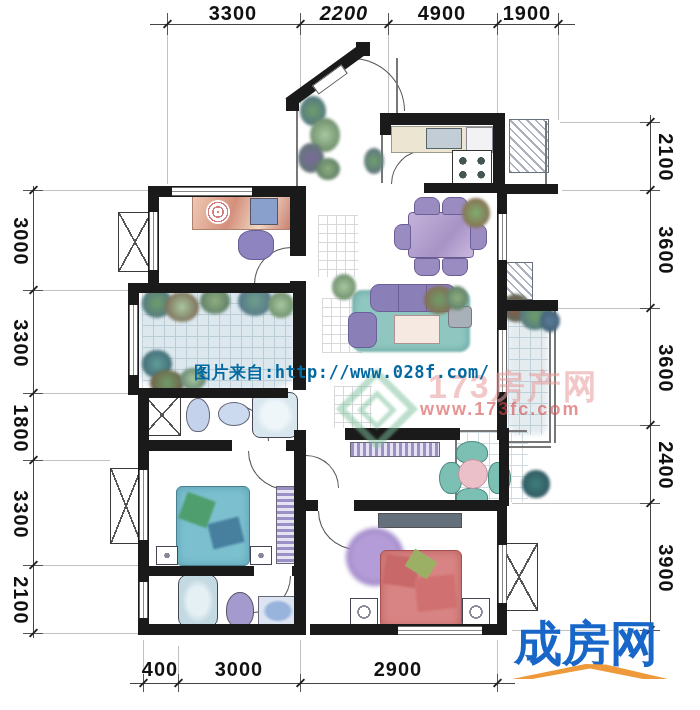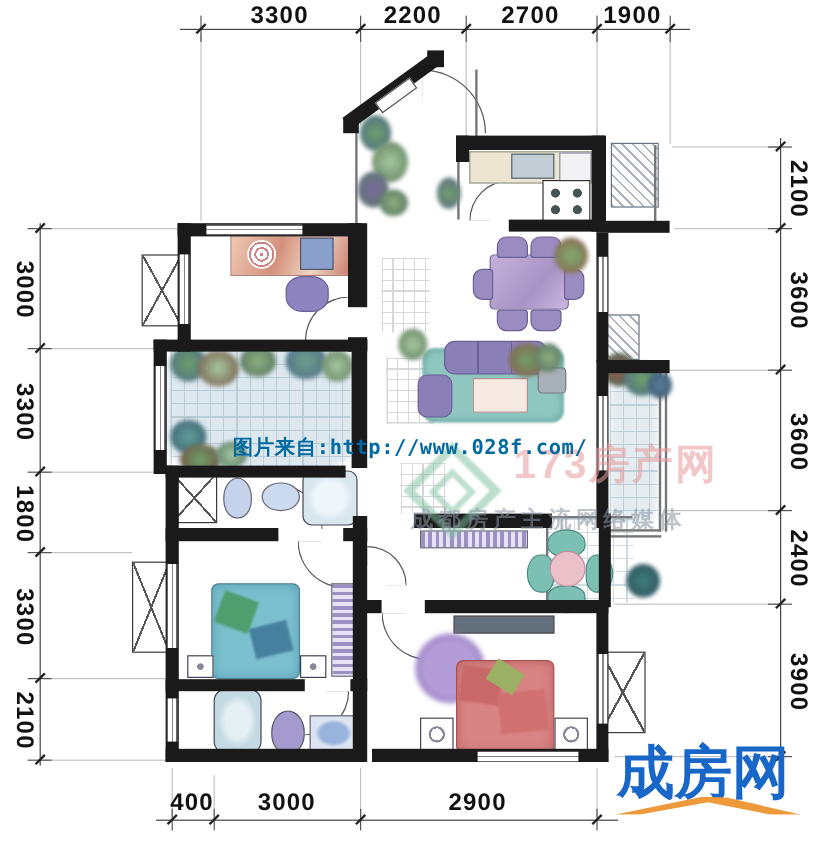--- a/index.html
+++ b/index.html
@@ -64,22 +64,22 @@
   <div class="tcross" style="left:300px;top:13px;width:1px;height:22px;"></div>
   <div class="tcross" style="left:388px;top:13px;width:1px;height:22px;"></div>
   <div class="tcross" style="left:497px;top:13px;width:1px;height:22px;"></div>
   <div class="tcross" style="left:558px;top:13px;width:1px;height:22px;"></div>
   <div class="tk" style="left:162px;top:23px;"></div>
   <div class="tk" style="left:295px;top:23px;"></div>
   <div class="tk" style="left:383px;top:23px;"></div>
   <div class="tk" style="left:492px;top:23px;"></div>
   <div class="tk" style="left:553px;top:23px;"></div>
   <div class="dlab" style="left:193px;top:2px;">3300</div>
-  <div class="dlab" style="left:304px;top:2px;">2200</div>
-  <div class="dlab" style="left:402px;top:2px;">2700</div>
+  <div class="dlab" style="left:304px;top:2px;font-style:italic;">2200</div>
+  <div class="dlab" style="left:402px;top:2px;">4900</div>
   <div class="dlab" style="left:487px;top:2px;">1900</div>
   <div class="ext" style="left:167px;top:28px;width:1px;height:156px;"></div>
   <div class="ext" style="left:300px;top:28px;width:1px;height:76px;"></div>
   <div class="ext" style="left:388px;top:28px;width:1px;height:86px;"></div>
   <div class="ext" style="left:497px;top:28px;width:1px;height:86px;"></div>
   <div class="ext" style="left:558px;top:28px;width:1px;height:92px;"></div>
 
   <div class="dimline" style="left:33px;top:186px;width:1px;height:452px;"></div>
   <div class="tcross" style="left:23px;top:190px;width:20px;height:1px;"></div>
   <div class="tcross" style="left:23px;top:290px;width:20px;height:1px;"></div>
@@ -331,20 +331,20 @@
   <div class="plant" style="left:540px;top:310px;width:20px;height:22px;background:radial-gradient(circle,#5a7a9a,#3a5a6a);"></div>
   <div class="plant" style="left:522px;top:470px;width:28px;height:28px;background:radial-gradient(circle,#3f7f7a,#2a4a5a);"></div>
 
   <div class="caption">图片来自:http://www.028f.com/</div>
 
   <div class="wmlogo">
     <div class="d1"></div>
     <div class="d2"></div>
   </div>
   <div class="wm173-name">173房产网</div>
-  <div class="wm173-slogan">成都房产主流网络媒体</div>
+  <div class="wm173-url">www.173fc.com</div>
 
   <div class="brand">
     <div class="brand-name">成房网</div>
     <div class="brand-swoosh"></div>
   </div>
 
 </div>
 
 </body></html>

